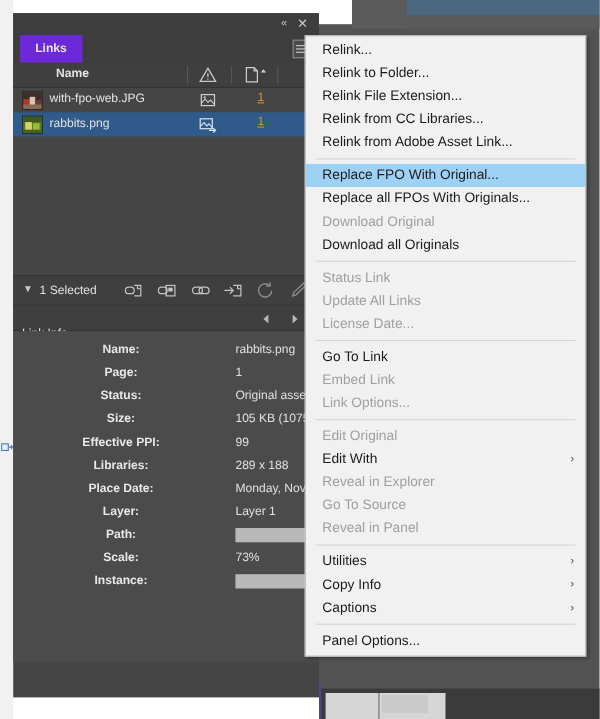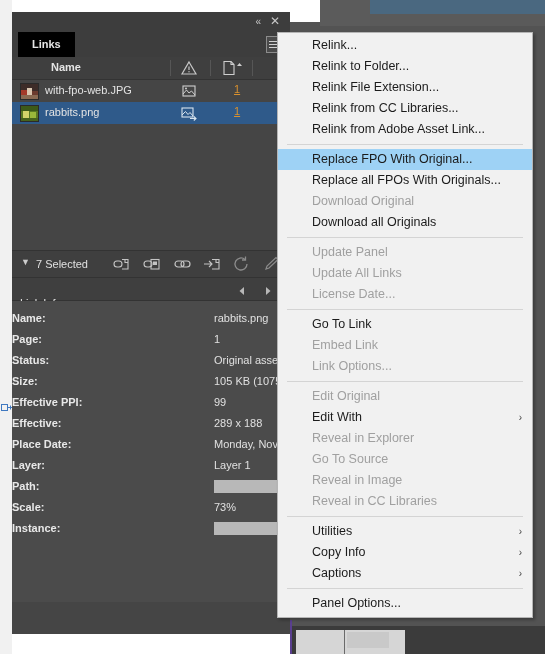--- a/index.html
+++ b/index.html
@@ -29,21 +29,21 @@
   #links-panel{
     position:absolute;left:12px;top:12px;width:278px;height:622px;
     background:#454545;
   }
   .panel-titlebar{position:relative;height:20px;background:#3d3d3d;}
   .panel-collapse-icon{position:absolute;right:30px;top:4px;color:#c7c7c7;font-size:10px;letter-spacing:-1px;}
   .panel-close-icon{position:absolute;right:10px;top:2px;color:#c7c7c7;font-size:12px;line-height:14px;}
   .panel-tabrow{position:relative;height:25px;background:#3d3d3d;}
   .panel-tab{
     position:absolute;left:6px;top:0;height:25px;padding:0 14px;
-    background:#000000;color:#e6e6e6;font-size:11px;font-weight:bold;
+    background:#6d28d9;color:#e6e6e6;font-size:11px;font-weight:bold;
     line-height:25px;
   }
   .panel-menu-btn{
     position:absolute;right:7px;top:4px;width:17px;height:17px;
     border:1px solid #8c8c8c;background:#4a4a4a;box-sizing:border-box;
     display:flex;flex-direction:column;justify-content:center;align-items:center;gap:2px;
   }
   .panel-menu-btn i{display:block;width:11px;height:1px;background:#d2d2d2;}
 
   .list-header{
@@ -71,34 +71,34 @@
   .sel-caret{position:absolute;left:9px;top:6px;color:#cdcdcd;font-size:9px;}
   .sel-text{position:absolute;left:24px;top:7px;color:#e0e0e0;font-size:11px;}
   .tb-ico{position:absolute;top:4px;width:20px;height:18px;}
 
   .linkinfo-header{position:relative;height:22px;background:#3f3f3f;border-bottom:1px solid #333;}
   .linkinfo-title{position:absolute;left:8px;top:19px;color:#e4e4e4;font-size:11px;font-weight:normal;}
   .li-arrow{position:absolute;top:5px;width:12px;height:12px;}
 
   .info-area{position:relative;background:#4b4b4b;height:293px;padding-top:8px;}
   .info-row{position:relative;height:21px;}
-  .info-label{position:absolute;right:0;width:196px;text-align:left;color:#e8e8e8;font-size:11px;font-weight:bold;top:3px;left:0;}
+  .info-label{position:absolute;right:0;width:196px;text-align:center;color:#e8e8e8;font-size:11px;font-weight:bold;top:3px;left:0;}
   .info-value{position:absolute;left:202px;top:3px;color:#e0e0e0;font-size:11px;white-space:nowrap;}
   .redact{display:inline-block;height:13px;background:#b8b8b8;vertical-align:-2px;}
 
   
   #context-menu{
     position:absolute;left:277px;top:32px;width:256px;
     background:#f1f1f1;border:1px solid #b5b5b5;
     box-shadow:2px 2px 3px rgba(0,0,0,0.28);
     padding:2px 0 3px 0;box-sizing:border-box;
   }
   .mi{
     position:relative;height:21px;line-height:21px;
-    padding-left:34px;font-size:12.5px;color:#1b1b1b;white-space:nowrap;
+    padding-left:15px;font-size:12.5px;color:#1b1b1b;white-space:nowrap;
   }
   .mi.disabled{color:#a0a0a0;}
   .mi.highlight{background:#9ed2f5;}
   .mi .sub{position:absolute;right:10px;top:0;font-size:10px;color:#444;line-height:21px;}
   .msep{height:1px;background:#d4d4d4;margin:4px 9px 4px 9px;}
 </style>
 </head>
 <body>
 
 <div id="app-bg">
@@ -207,21 +207,21 @@
           <path d="M10 13.5 H16 M13.8 11.5 L16 13.5 L13.8 15.5" fill="none" stroke="#d8e4ef" stroke-width="1.1"></path>
         </svg>
       </span>
       <span class="row-page">1</span>
     </div>
 
   </div>
 
   <div class="panel-toolbar">
     <span class="sel-caret">▼</span>
-    <span class="sel-text">7 Selected</span>
+    <span class="sel-text">1 Selected</span>
 
     <span class="tb-ico" style="left:100px;">
       <svg width="20" height="18" viewBox="0 0 20 18">
         <path d="M2 9 a3 3 0 0 1 3-3 h2 a3 3 0 0 1 0 6 h-2 a3 3 0 0 1-3-3 z" fill="none" stroke="#c4c4c4" stroke-width="1.1"></path>
         <path d="M10 4.5 H16 V14 H10" fill="none" stroke="#c4c4c4" stroke-width="1.1"></path>
         <path d="M13 4.5 V7.5 H16" fill="none" stroke="#c4c4c4" stroke-width="1.1"></path>
       </svg>
     </span>
     <span class="tb-ico" style="left:130px;">
       <svg width="20" height="18" viewBox="0 0 20 18">
@@ -285,21 +285,21 @@
     </div>
     <div class="info-row">
       <span class="info-label">Size:</span>
       <span class="info-value">105 KB (107536 bytes)</span>
     </div>
     <div class="info-row">
       <span class="info-label">Effective PPI:</span>
       <span class="info-value">99</span>
     </div>
     <div class="info-row">
-      <span class="info-label">Effective:</span>
+      <span class="info-label">Libraries:</span>
       <span class="info-value">289 x 188</span>
     </div>
     <div class="info-row">
       <span class="info-label">Place Date:</span>
       <span class="info-value">Monday, November 4, 2019 9:19 PM</span>
     </div>
     <div class="info-row">
       <span class="info-label">Layer:</span>
       <span class="info-value">Layer 1</span>
     </div>
@@ -324,33 +324,32 @@
     <div class="mi"><span>Relink to Folder...</span></div>
     <div class="mi"><span>Relink File Extension...</span></div>
     <div class="mi"><span>Relink from CC Libraries...</span></div>
     <div class="mi"><span>Relink from Adobe Asset Link...</span></div>
     <div class="msep"></div>
     <div class="mi highlight"><span>Replace FPO With Original...</span></div>
     <div class="mi"><span>Replace all FPOs With Originals...</span></div>
     <div class="mi disabled"><span>Download Original</span></div>
     <div class="mi"><span>Download all Originals</span></div>
     <div class="msep"></div>
-    <div class="mi disabled"><span>Update Panel</span></div>
+    <div class="mi disabled"><span>Status Link</span></div>
     <div class="mi disabled"><span>Update All Links</span></div>
     <div class="mi disabled"><span>License Date...</span></div>
     <div class="msep"></div>
     <div class="mi"><span>Go To Link</span></div>
     <div class="mi disabled"><span>Embed Link</span></div>
     <div class="mi disabled"><span>Link Options...</span></div>
     <div class="msep"></div>
     <div class="mi disabled"><span>Edit Original</span></div>
     <div class="mi"><span>Edit With</span><span class="sub">›</span></div>
     <div class="mi disabled"><span>Reveal in Explorer</span></div>
     <div class="mi disabled"><span>Go To Source</span></div>
-    <div class="mi disabled"><span>Reveal in Image</span></div>
-    <div class="mi disabled"><span>Reveal in CC Libraries</span></div>
+    <div class="mi disabled"><span>Reveal in Panel</span></div>
     <div class="msep"></div>
     <div class="mi"><span>Utilities</span><span class="sub">›</span></div>
     <div class="mi"><span>Copy Info</span><span class="sub">›</span></div>
     <div class="mi"><span>Captions</span><span class="sub">›</span></div>
     <div class="msep"></div>
     <div class="mi"><span>Panel Options...</span></div>
   </div>
 
 </body></html>

